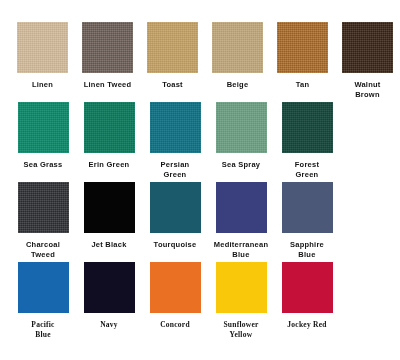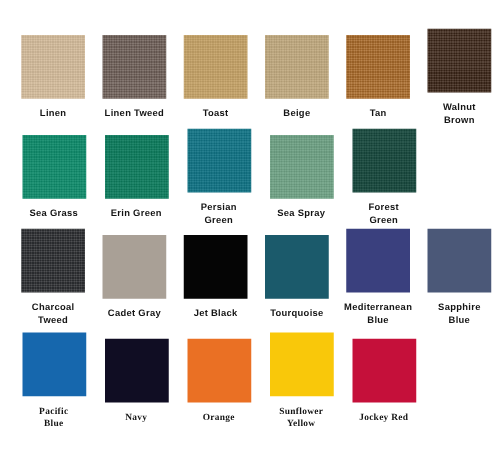--- a/index.html
+++ b/index.html
@@ -14,21 +14,21 @@
     width: 400px;
     height: 360px;
     background: #ffffff;
     position: relative;
     padding: 22px 0 0 0;
   }
   .swatch-row {
     display: flex;
     width: 400px;
     height: 80px;
-    align-items: center;
+    align-items: flex-start;
   }
   .swatch-row:last-child { height: 86px; font-family: Liberation Serif, serif; }
   .swatch-cell {
     width: 64px;
     margin: 0 1px;
     display: flex;
     flex-direction: column;
     align-items: center;
   }
   .swatch-cell:first-child { margin-left: 11px; }
@@ -127,24 +127,20 @@
       </div>
     </div>
     <div class="swatch-row">
       <div class="swatch-cell">
         <div class="chip weave" title="Charcoal
 Tweed" style="background-color: rgb(46, 48, 51);"></div>
         <div class="chip-label">Charcoal
 Tweed</div>
       </div>
       <div class="swatch-cell">
-        <div class="chip" title="Cadet Gray" style="background-color: rgb(169, 160, 150);"></div>
-        <div class="chip-label">Cadet Gray</div>
-      </div>
-      <div class="swatch-cell">
         <div class="chip" title="Jet Black" style="background-color: rgb(5, 5, 5);"></div>
         <div class="chip-label">Jet Black</div>
       </div>
       <div class="swatch-cell">
         <div class="chip" title="Tourquoise" style="background-color: rgb(27, 90, 107);"></div>
         <div class="chip-label">Tourquoise</div>
       </div>
       <div class="swatch-cell">
         <div class="chip" title="Mediterranean
 Blue" style="background-color: rgb(58, 64, 126);"></div>
@@ -164,21 +160,21 @@
 Blue" style="background-color: rgb(22, 103, 173);"></div>
         <div class="chip-label">Pacific
 Blue</div>
       </div>
       <div class="swatch-cell">
         <div class="chip" title="Navy" style="background-color: rgb(16, 13, 35);"></div>
         <div class="chip-label">Navy</div>
       </div>
       <div class="swatch-cell">
         <div class="chip" title="Orange" style="background-color: rgb(234, 112, 36);"></div>
-        <div class="chip-label">Orange</div>
+        <div class="chip-label">Concord</div>
       </div>
       <div class="swatch-cell">
         <div class="chip" title="Sunflower
 Yellow" style="background-color: rgb(249, 200, 10);"></div>
         <div class="chip-label">Sunflower
 Yellow</div>
       </div>
       <div class="swatch-cell">
         <div class="chip" title="Jockey Red" style="background-color: rgb(197, 16, 58);"></div>
         <div class="chip-label">Jockey Red</div>

